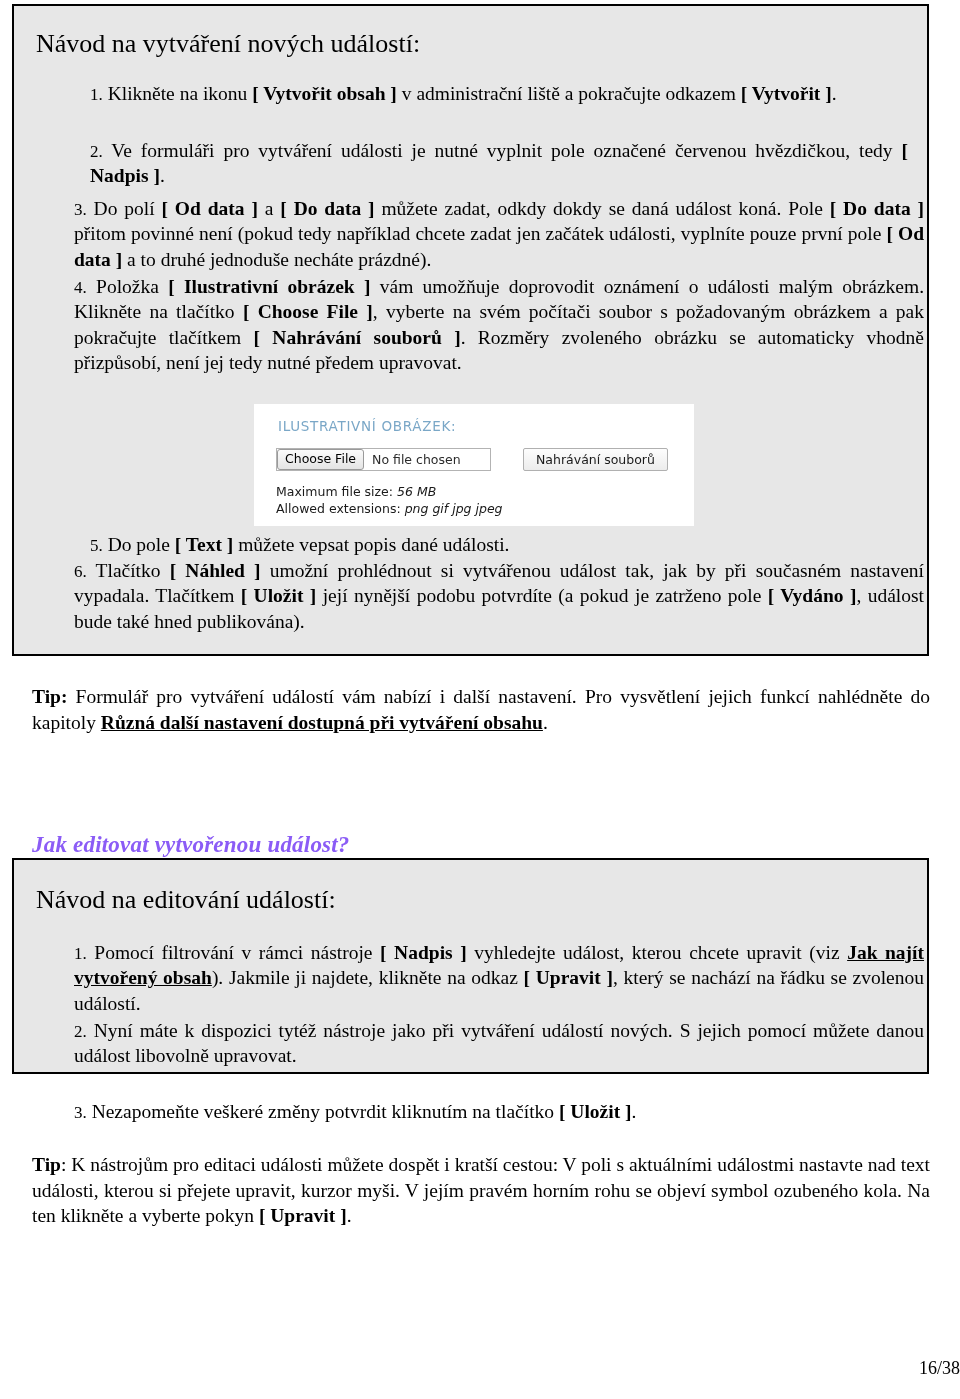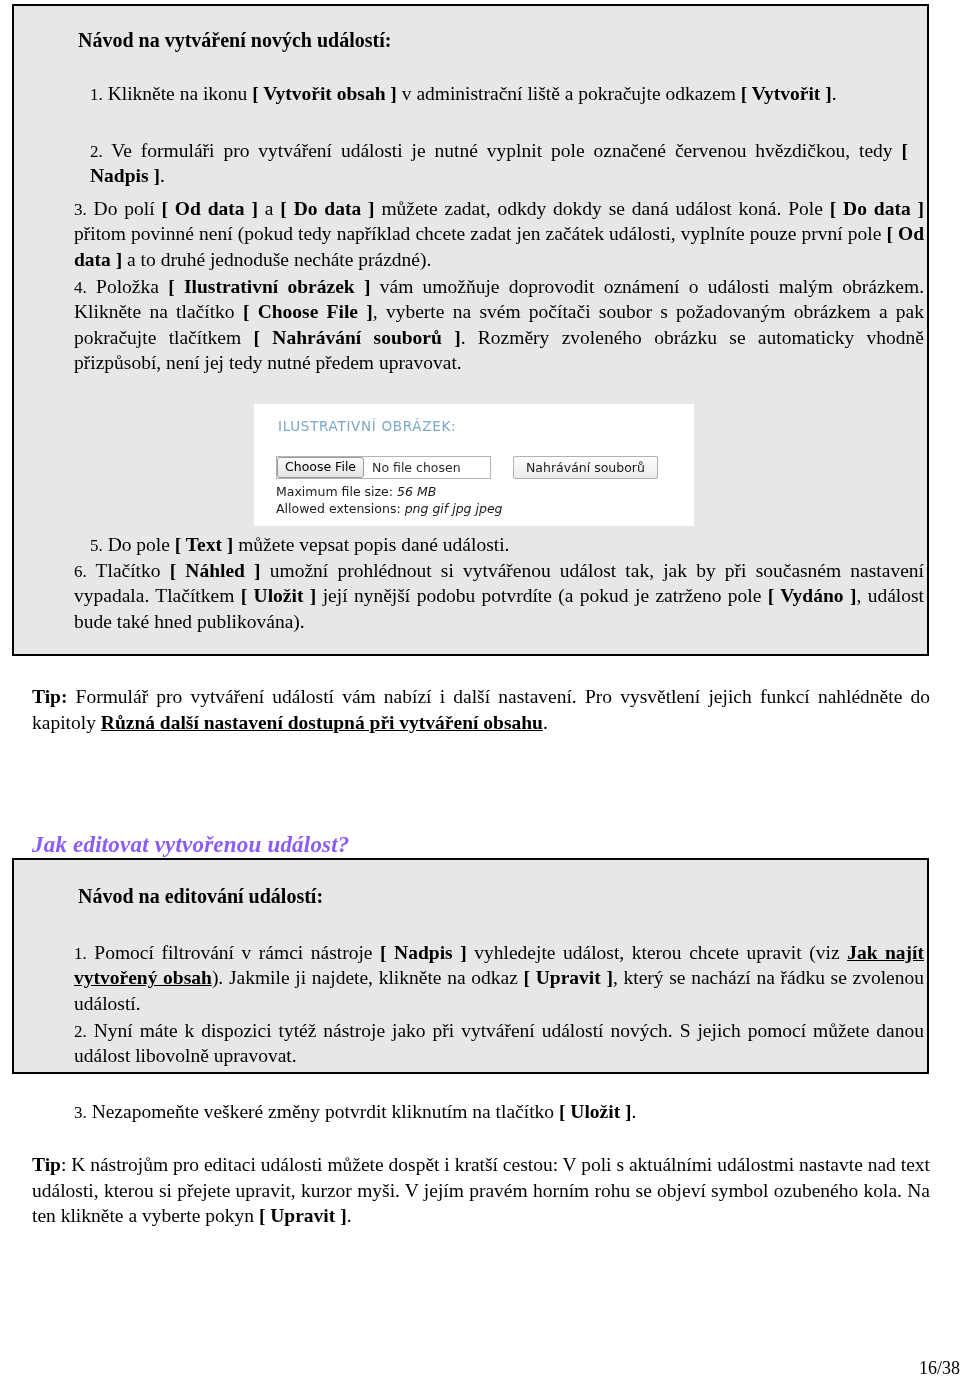--- a/index.html
+++ b/index.html
@@ -21,24 +21,23 @@
   .panel {
     position: absolute;
     background: #e7e7e7;
     border: 2px solid #000000;
     box-sizing: border-box;
   }
 
   
   .box-heading {
     font-family: "Liberation Serif", "DejaVu Serif", serif;
-    font-weight: bold;
-    font-size: 20px;
+    font-weight: normal;
+    font-size: 26px;
     line-height: 1.25;
-    margin-left: 42px;
   }
 
   .section-heading {
     position: absolute;
     font-family: Liberation Serif, serif;
     font-weight: bold;
     font-style: italic;
     font-size: 23px;
     letter-spacing: .2px;
     color: #8b5cf6;
@@ -76,21 +75,21 @@
     left: 24px;
     top: 14px;
     font-size: 13.5px;
     letter-spacing: .7px;
     color: #7aa7c7;
     font-family: "DejaVu Sans", "Liberation Sans", sans-serif;
   }
   .file-row {
     position: absolute;
     left: 22px;
-    top: 52px;
+    top: 44px;
     display: flex;
     align-items: flex-end;
   }
   .file-input {
     display: flex;
     align-items: center;
     border: 1px solid #b3b3b3;
     background: #ffffff;
     height: 23px;
     width: 215px;
@@ -112,21 +111,21 @@
     line-height: 1;
     white-space: nowrap;
   }
   .no-file {
     font-size: 12.5px;
     color: #2b2b2b;
     padding-left: 8px;
     white-space: nowrap;
   }
   .upload-btn {
-    margin-left: 22px;
+    margin-left: 32px;
     display: inline-flex;
     align-items: center;
     justify-content: center;
     height: 23px;
     padding: 0 12px;
     font-size: 12.5px;
     color: #1a1a1a;
     background: linear-gradient(#fdfdfd, #ececec);
     border: 1px solid #b0b0b0;
     border-radius: 2px;

